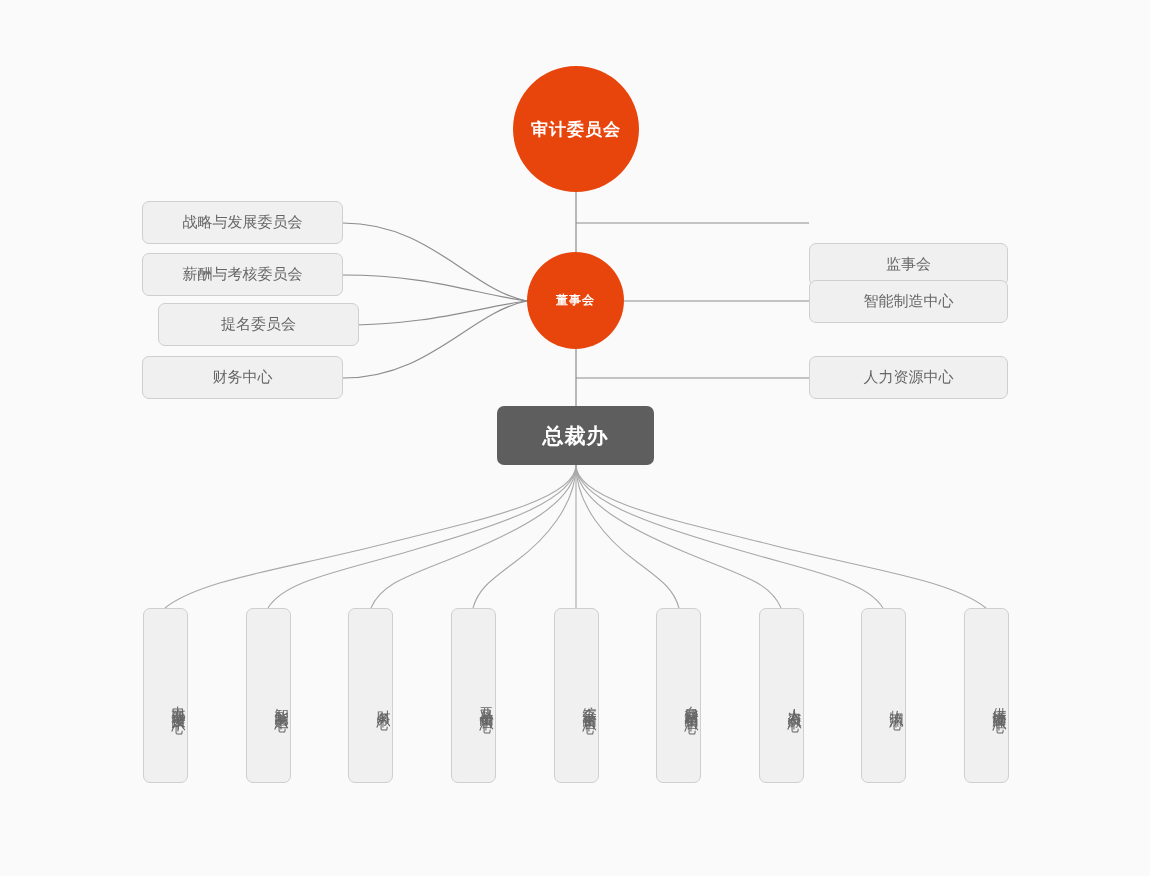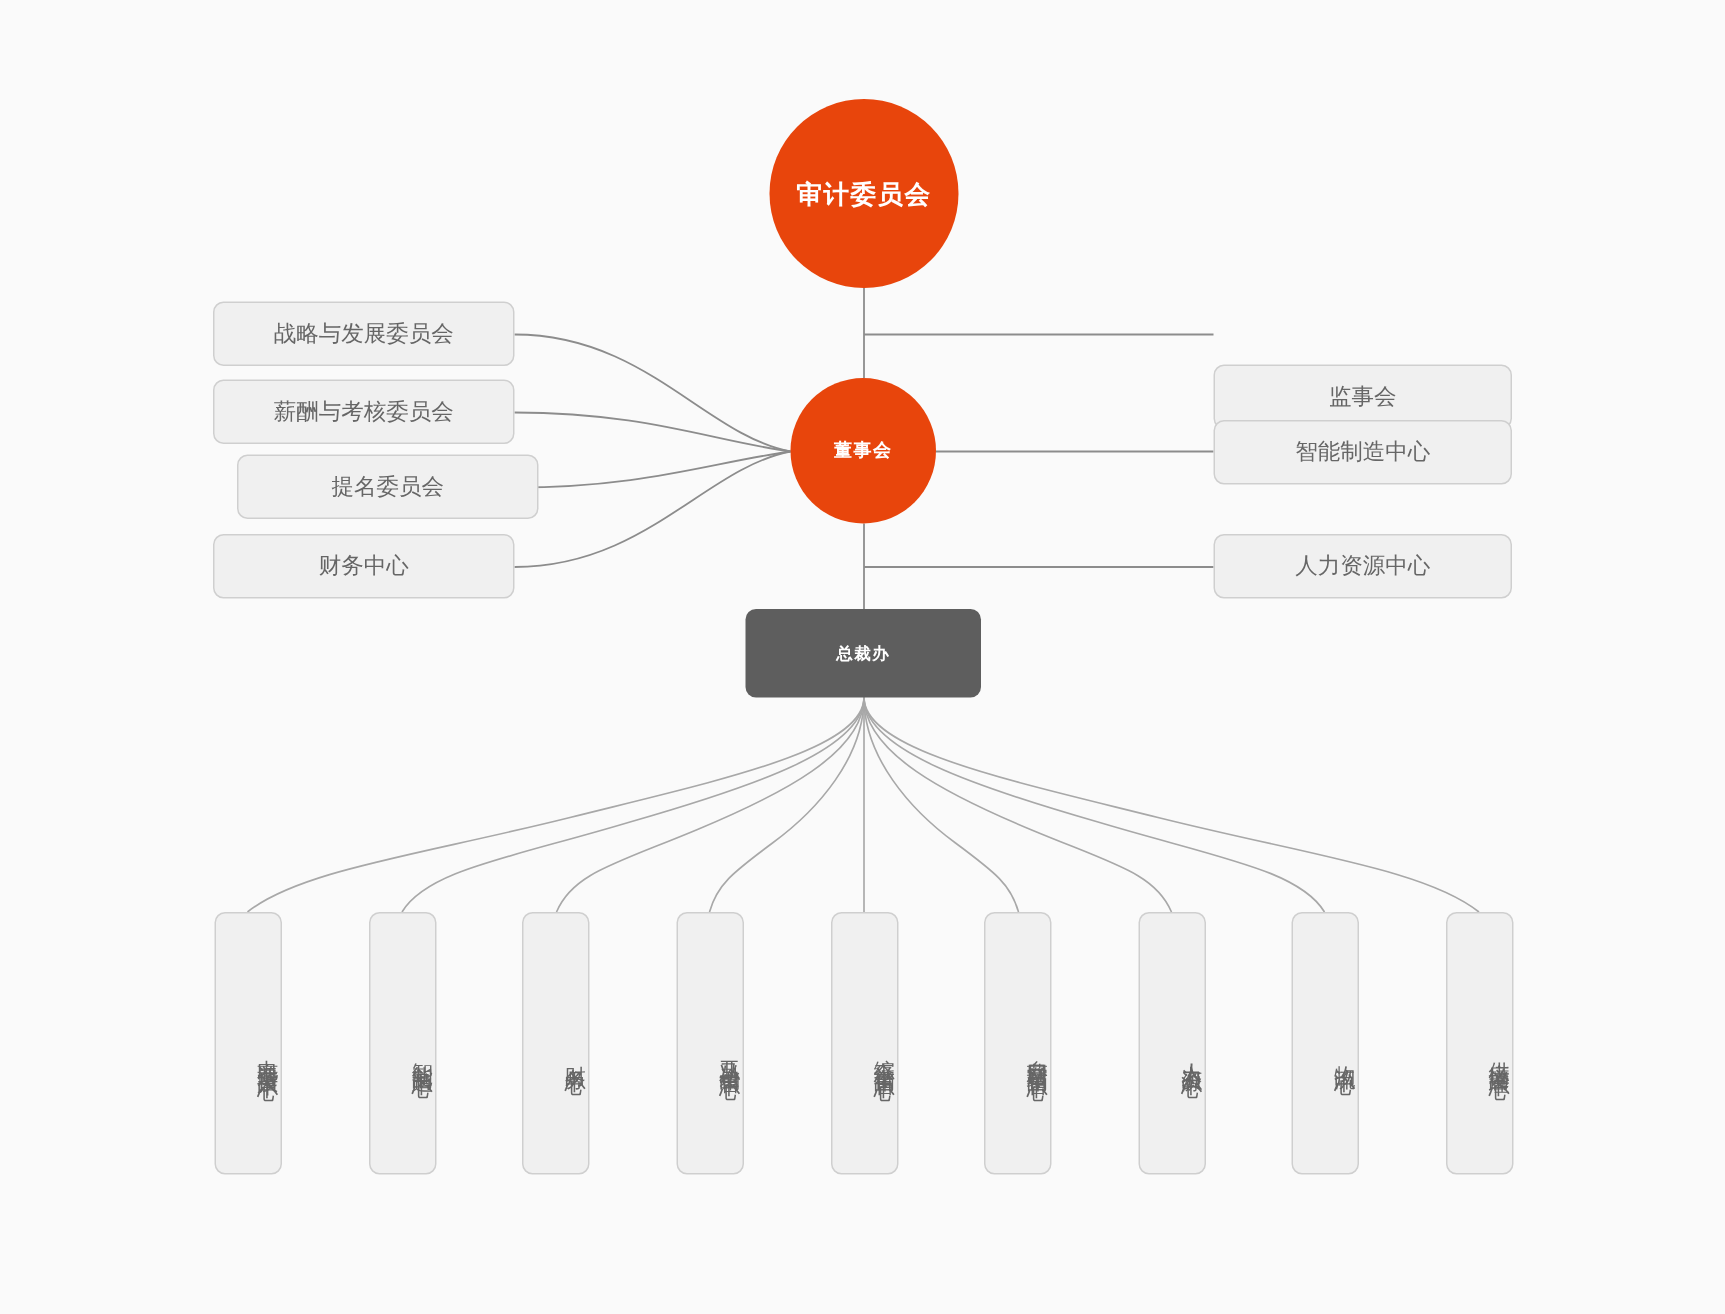--- a/index.html
+++ b/index.html
@@ -61,21 +61,21 @@
   
   .dark-box {
     left: 497px;
     top: 406px;
     width: 157px;
     height: 59px;
     background: #5e5e5e;
     border-radius: 7px;
     color: #ffffff;
     font-weight: bold;
-    font-size: 11px;
+    font-size: 21px;
     letter-spacing: 1px;
   }
 
   
   .lbox {
     background: #f0f0f0;
     border: 1px solid #cfcfcf;
     border-radius: 7px;
     color: #666666;
     font-size: 15px;

